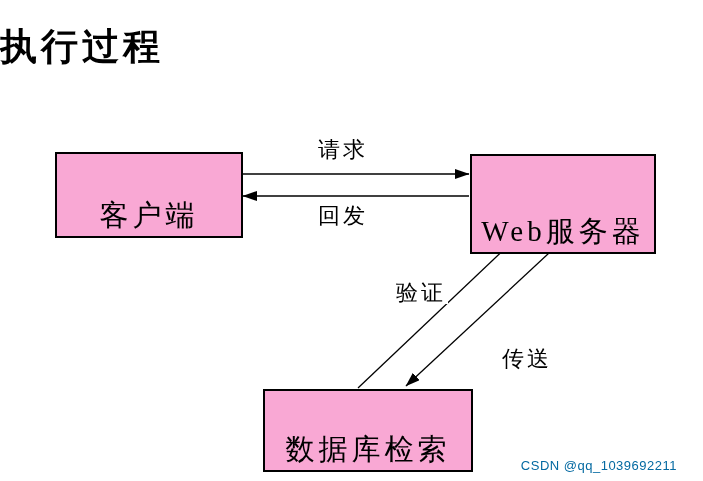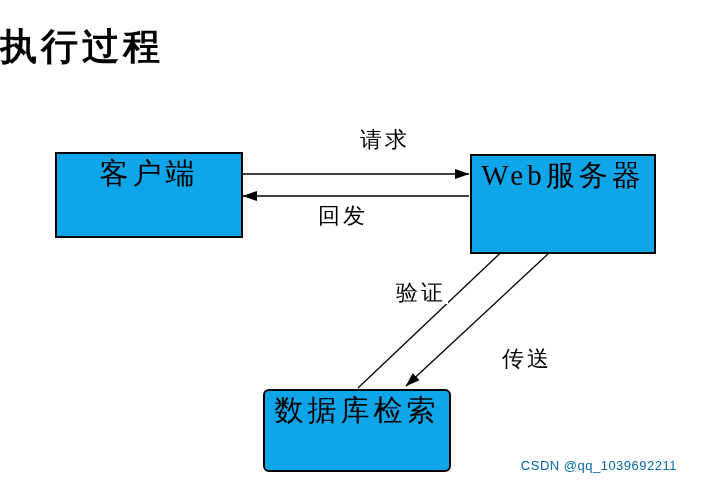--- a/index.html
+++ b/index.html
@@ -32,42 +32,42 @@
     position: absolute;
     left: 0;
     top: 0;
     width: 703px;
     height: 481px;
   }
   .node {
     position: absolute;
     box-sizing: border-box;
     border: 2px solid #000000;
-    background: #0ea5e9;
+    background: #f9a8d4;
     display: flex;
-    align-items: flex-start;
+    align-items: flex-end;
     justify-content: center;
     font-size: 29px;
     letter-spacing: 4px;
     white-space: nowrap;
   }
   .node-client   { left: 55px;  top: 152px; width: 188px; height: 86px; }
   .node-web      { left: 470px; top: 154px; width: 186px; height: 100px; }
-  .node-database { left: 263px; top: 389px; width: 188px; height: 83px; border-radius: 6px; }
+  .node-database { left: 263px; top: 389px; width: 210px; height: 83px; }
   .edge-label {
     position: absolute;
     transform: translateX(-50%);
     font-size: 22px;
     letter-spacing: 3px;
     line-height: 1;
     white-space: nowrap;
     background: #ffffff;
     padding: 0 2px;
   }
-  .label-request  { left: 343px; top: 129px; margin-left: 42px; }
+  .label-request  { left: 343px; top: 139px; }
   .label-postback { left: 343px; top: 205px; }
   .label-verify   { left: 421px; top: 282px; font-family: Liberation Serif, serif; }
   .label-transfer { left: 527px; top: 348px; }
   .watermark {
     position: absolute;
     right: 26px;
     top: 458px;
     font-size: 13px;
     letter-spacing: 0.5px;
     color: #0369a1;

